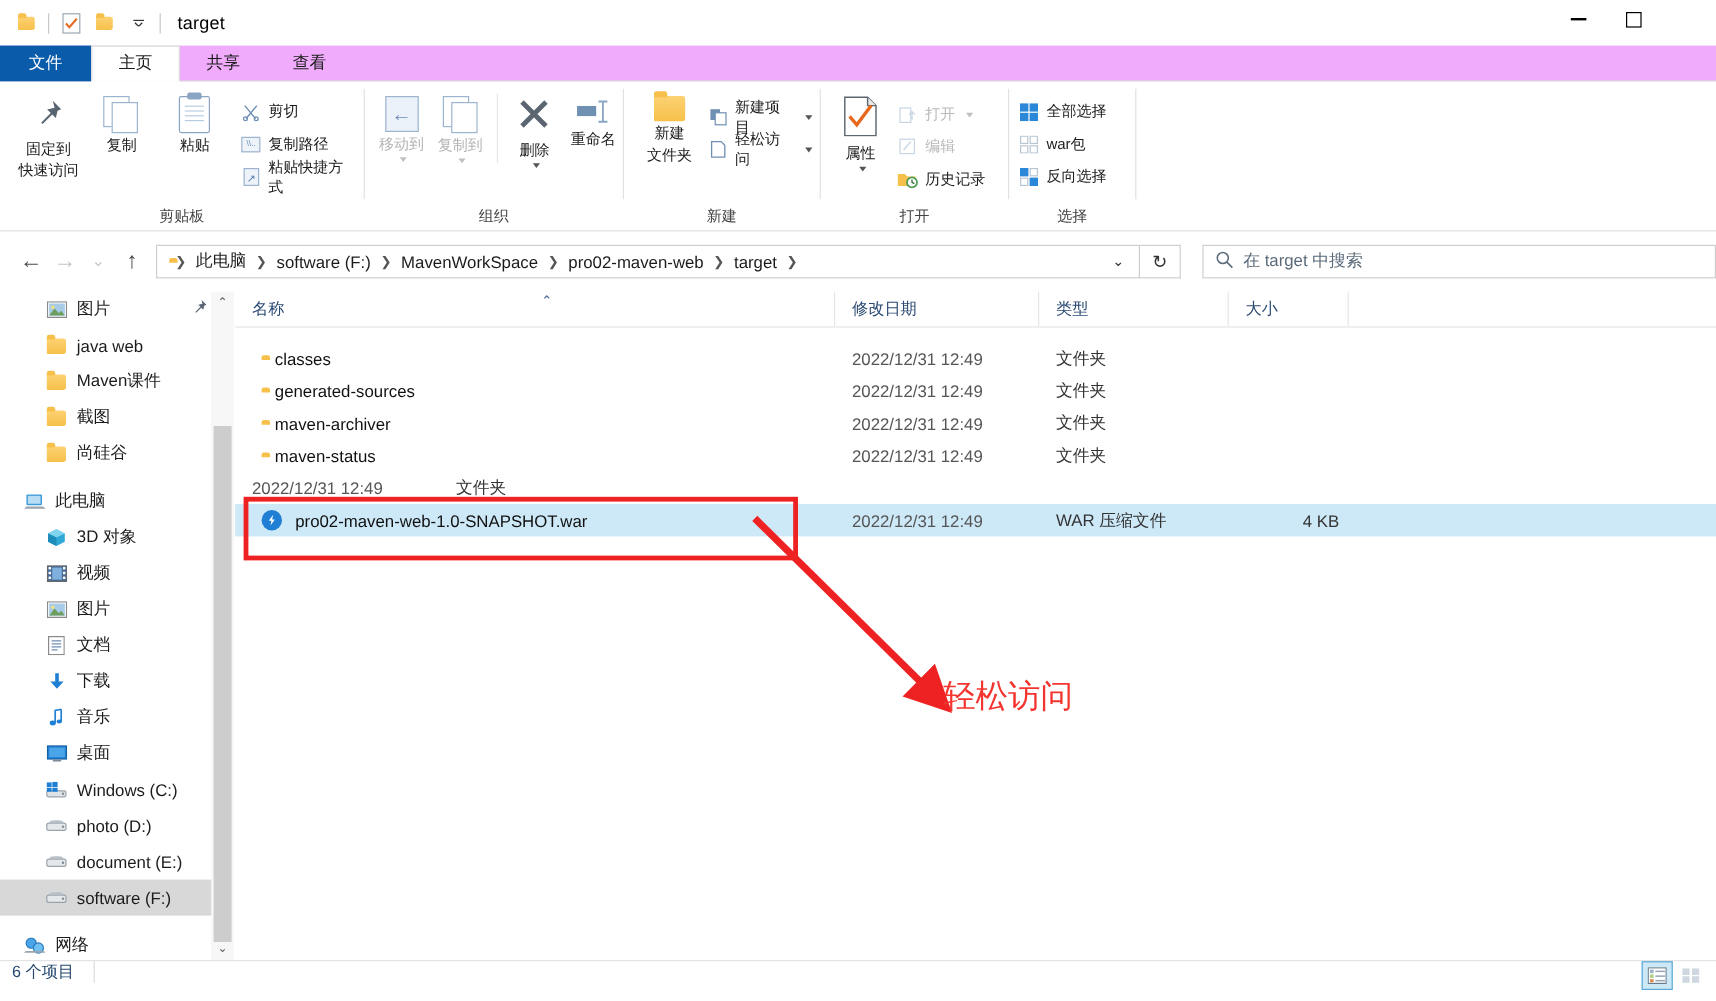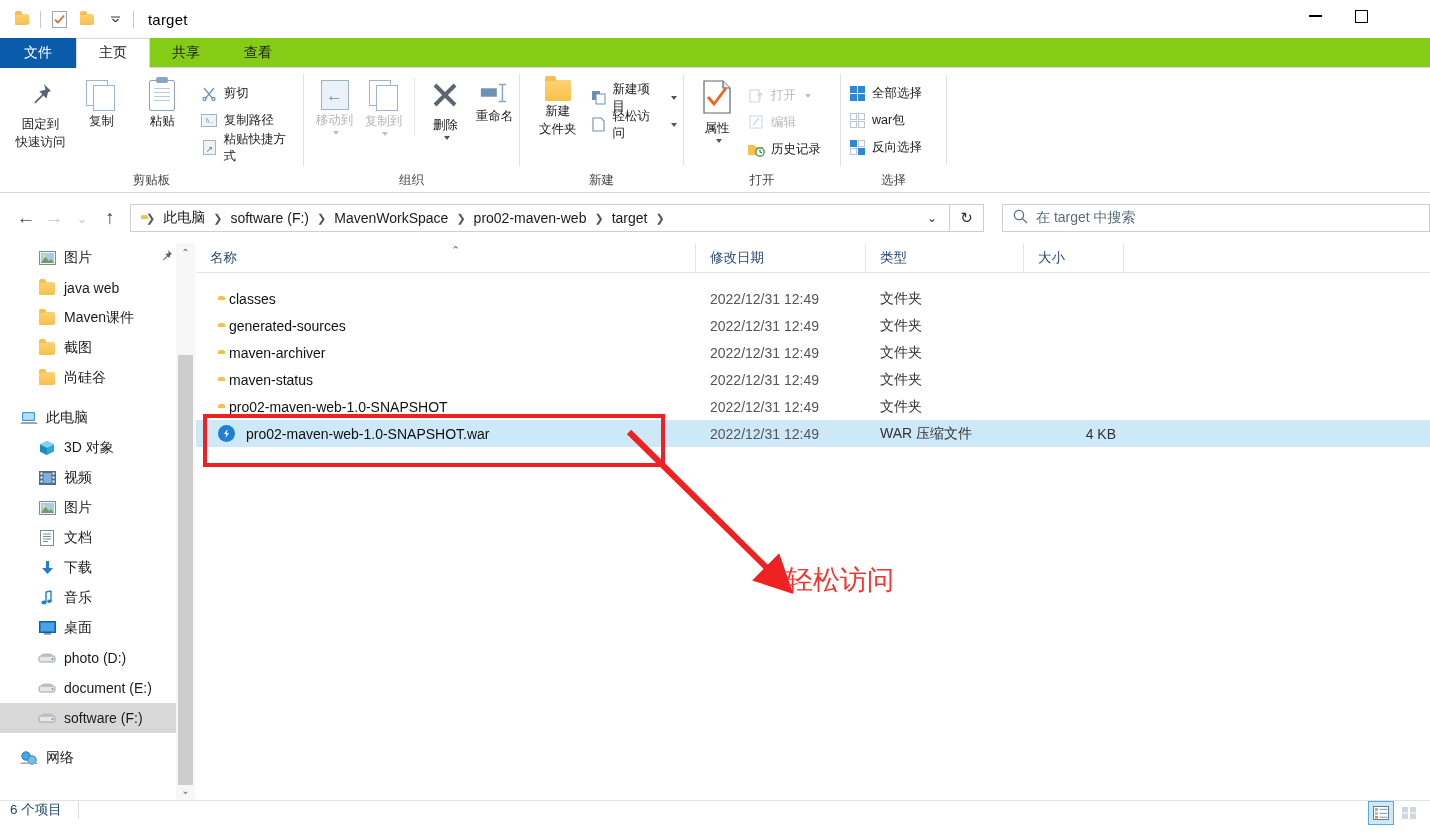--- a/index.html
+++ b/index.html
@@ -39,21 +39,21 @@
   .folder.sm{ width:14px; height:11px; }
   .folder.lg{ width:26px; height:21px; }
   .folder.lg::before{ width:11px; height:5px; top:-4px; }
 
   .chk-icon { width:15px; height:17px; border:1.3px solid #9aa7b5; display:flex; align-items:center; justify-content:center; background:#fff;}
   .chk-icon svg{ display:block; }
 
   
   .tabstrip {
     position:absolute; left:0; top:38px; width:1430px; height:30px;
-    background:#84cc16; display:flex; align-items:flex-start;
+    background:#f0abfc; display:flex; align-items:flex-start;
     border-bottom:1px solid #dadada;
   }
   .tab {
     height:30px; padding:0 22px; display:flex; align-items:center;
     font-size:14px; color:#1b1b1b; background:transparent; cursor:default;
   }
   .tab.file { background:#0a5cab; color:#fff; font-size:14px; padding:0 24px; height:30px;}
   .tab.active { background:#fff; border:1px solid #dadada; border-bottom:1px solid #fff; position:relative; z-index:3;}
 
   
@@ -591,20 +591,35 @@
         <svg width="17" height="14" viewBox="0 0 17 14">
             <rect x="0.5" y="0.5" width="16" height="11" fill="#1f7fd4" stroke="#175f9e"></rect>
             <rect x="2" y="2" width="13" height="8" fill="#4aa4e8"></rect>
             <rect x="5" y="12" width="7" height="1.6" fill="#7f8b94"></rect>
           </svg>
       </span>
       <span>桌面</span>
     </div>
     <div class="navitem">
       <span class="ic">
+        <svg width="18" height="15" viewBox="0 0 18 15">
+            <rect x="1" y="8" width="16" height="5" rx="1.4" fill="#dfe3e6" stroke="#9aa3ab"></rect>
+            <circle cx="14.5" cy="10.5" r="1" fill="#7f8b94"></circle>
+            <g fill="#1f7fd4">
+              <rect x="1" y="1" width="4" height="4"></rect>
+              <rect x="5.6" y="0.6" width="4.4" height="4.4"></rect>
+              <rect x="1" y="5.6" width="4" height="3.2"></rect>
+              <rect x="5.6" y="5.6" width="4.4" height="3.2"></rect>
+            </g>
+          </svg>
+      </span>
+      <span>Windows (C:)</span>
+    </div>
+    <div class="navitem">
+      <span class="ic">
         <svg width="18" height="12" viewBox="0 0 18 12">
             <rect x="1" y="4" width="16" height="6" rx="1.6" fill="#e4e8eb" stroke="#9aa3ab"></rect>
             <path d="M3 4 C3 2 5 1.5 9 1.5 C13 1.5 15 2 15 4" fill="#b7bfc6"></path>
             <circle cx="14.5" cy="7" r="1" fill="#7f8b94"></circle>
           </svg>
       </span>
       <span>photo (D:)</span>
     </div>
     <div class="navitem">
       <span class="ic">
@@ -696,24 +711,20 @@
     <div class="row">
       <div class="c-name">
         <span><span class="folder"></span></span>
         <span>maven-status</span>
       </div>
       <div class="c-date">2022/12/31 12:49</div>
       <div class="c-type">文件夹</div>
       <div class="c-size"></div>
     </div>
     <div class="row">
-      <div class="c-name">
-        <span><span class="folder"></span></span>
-        <span>pro02-maven-web-1.0-SNAPSHOT</span>
-      </div>
       <div class="c-date">2022/12/31 12:49</div>
       <div class="c-type">文件夹</div>
       <div class="c-size"></div>
     </div>
     <div class="row sel">
       <div class="c-name">
         <span class="warico">
           <svg width="11" height="11" viewBox="0 0 11 11">
               <path d="M6.6 1 L3 6 H5.2 L4.4 10 L8 5 H5.8 Z" fill="#fff"></path>
             </svg>

